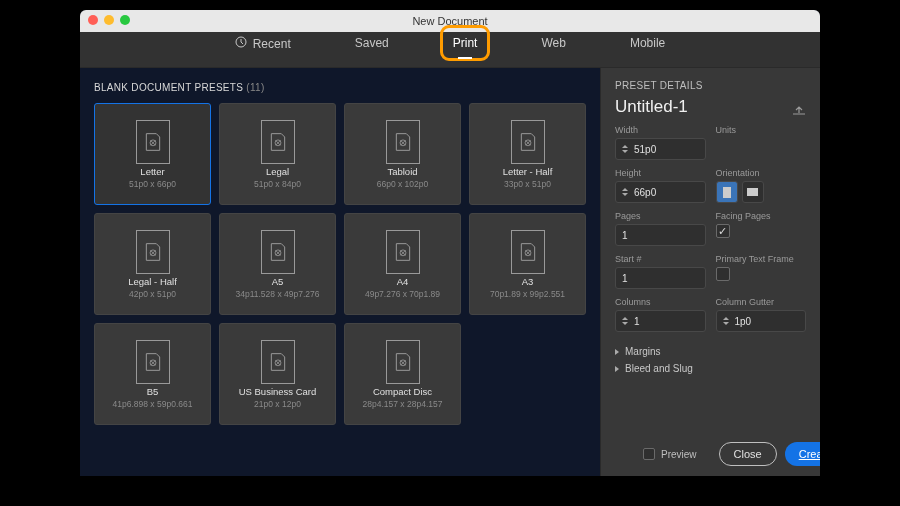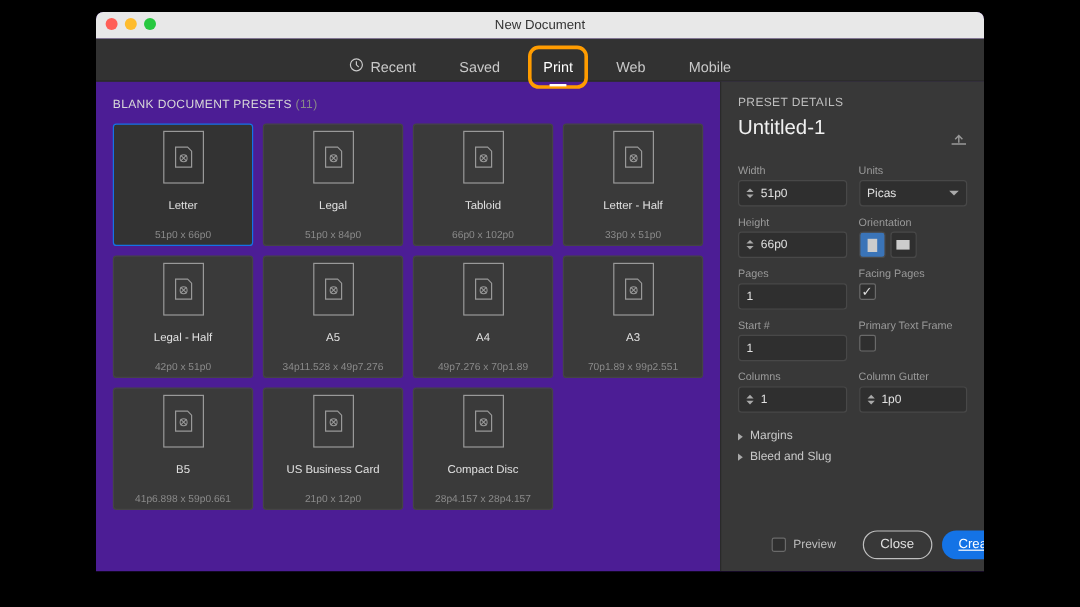--- a/index.html
+++ b/index.html
@@ -1,43 +1,43 @@
 <!DOCTYPE html>
 <html><head>
 <meta charset="utf-8">
 <style>
   * { box-sizing: border-box; margin: 0; padding: 0; font-family: -apple-system, "Segoe UI", sans-serif; }
   body { background: #000; width: 900px; height: 506px; overflow: hidden; position: relative; }
-  .window { position: absolute; left: 80px; top: 10px; width: 740px; height: 466px; background: #4c1d95; border-radius: 6px 6px 0 0; overflow: hidden; display: flex; flex-direction: column; box-shadow: 0 0 8px rgba(0,0,0,.5); }
+  .window { position: absolute; left: 80px; top: 10px; width: 740px; height: 466px; background: #0f172a; border-radius: 6px 6px 0 0; overflow: hidden; display: flex; flex-direction: column; box-shadow: 0 0 8px rgba(0,0,0,.5); }
   .titlebar { height: 22px; background: #e8e8e8; position: relative; display: flex; align-items: center; justify-content: center; font-size: 11px; color: #333; }
   .traffic { position: absolute; left: 8px; top: 5px; display: flex; gap: 6px; }
   .dot { width: 10px; height: 10px; border-radius: 50%; }
   .dot.r { background: #ff5f57; }
   .dot.y { background: #febc2e; }
   .dot.g { background: #28c840; }
-  .tabs { height: 36px; display: flex; align-items: flex-end; justify-content: center; gap: 24px; background: #323232; border-bottom: 1px solid #2a2a2a; }
+  .tabs { height: 36px; display: flex; align-items: flex-start; justify-content: center; gap: 52px; background: #323232; border-bottom: 1px solid #2a2a2a; }
   .tab { color: #c8c8c8; font-size: 12px; display: flex; align-items: center; gap: 6px; cursor: pointer; position: relative; padding: 4px 6px; }
   .tab.active { color: #fff; }
   .tab.active::after { content: ""; position: absolute; bottom: -5px; left: 30%; width: 40%; height: 2px; background: #fff; }
   .tab.highlight-box { outline: 3px solid #ff9c00; outline-offset: 4px; border-radius: 2px; }
   .body { flex: 1; display: flex; min-height: 0; }
   .left { flex: 1; padding: 14px 14px 10px 14px; overflow: hidden; }
   .section-label { color: #d8d8d8; font-size: 10px; letter-spacing: .3px; margin-bottom: 10px; }
   .section-label .count { color: #888; }
   .grid { display: grid; grid-template-columns: repeat(4, 1fr); gap: 8px; }
-  .card { background: #3a3a3a; border: 1px solid #444; border-radius: 3px; height: 102px; display: flex; flex-direction: column; align-items: center; justify-content: center; gap: 13px; cursor: pointer; }
+  .card { background: #3a3a3a; border: 1px solid #444; border-radius: 3px; height: 102px; display: flex; flex-direction: column; align-items: center; justify-content: center; gap: 2px; cursor: pointer; }
   .card.selected { border: 1.5px solid #1473e6; background: #333; }
   .card .thumb { width: 34px; height: 44px; border: 1.2px solid #999; display: flex; align-items: center; justify-content: center; }
   .card .thumb svg { width: 20px; height: 20px; }
   .card .name { color: #e0e0e0; font-size: 9.5px; }
   .card .dims { color: #8a8a8a; font-size: 8.5px; }
   .right { width: 220px; background: #383838; border-left: 1px solid #2a2a2a; padding: 12px 14px 10px 14px; display: flex; flex-direction: column; font-size: 10px; color: #bfbfbf; }
   .right h4 { font-size: 10px; font-weight: 400; color: #bfbfbf; letter-spacing: .3px; margin-bottom: 6px; }
   .docname-row { display: flex; align-items: center; justify-content: space-between; }
-  .docname { color: #f0f0f0; font-size: 17px; font-weight: 300; margin-bottom: 20px; }
+  .docname { color: #f0f0f0; font-size: 17px; font-weight: 300; margin-bottom: 8px; }
   .export-icon { color: #999; font-size: 12px; cursor: pointer; }
   .row { display: flex; gap: 10px; margin-bottom: 8px; }
   .col { flex: 1; display: flex; flex-direction: column; gap: 3px; }
   .lbl { font-size: 9px; color: #9a9a9a; }
   .field { background: #2f2f2f; border: 1px solid #484848; border-radius: 3px; height: 22px; display: flex; align-items: center; padding: 0 6px; color: #e0e0e0; font-size: 10px; position: relative; }
   .stepper { display: flex; flex-direction: column; margin-right: 6px; }
   .stepper span { width: 0; height: 0; border-left: 3px solid transparent; border-right: 3px solid transparent; }
   .stepper .up { border-bottom: 3px solid #aaa; margin-bottom: 2px; }
   .stepper .dn { border-top: 3px solid #aaa; }
   .select-caret { position: absolute; right: 6px; top: 8px; width: 0; height: 0; border-left: 4px solid transparent; border-right: 4px solid transparent; border-top: 4px solid #aaa; }
@@ -240,24 +240,20 @@
           <div class="field">
             <div class="stepper">
                 <span class="up"></span>
                 <span class="dn"></span>
               </div>
             <span>51p0</span>
           </div>
         </div>
         <div class="col">
           <div class="lbl">Units</div>
-          <div class="field">
-            <span>Picas</span>
-            <span class="select-caret"></span>
-          </div>
         </div>
       </div>
 
       <div class="row">
         <div class="col">
           <div class="lbl">Height</div>
           <div class="field">
             <div class="stepper">
                 <span class="up"></span>
                 <span class="dn"></span>

